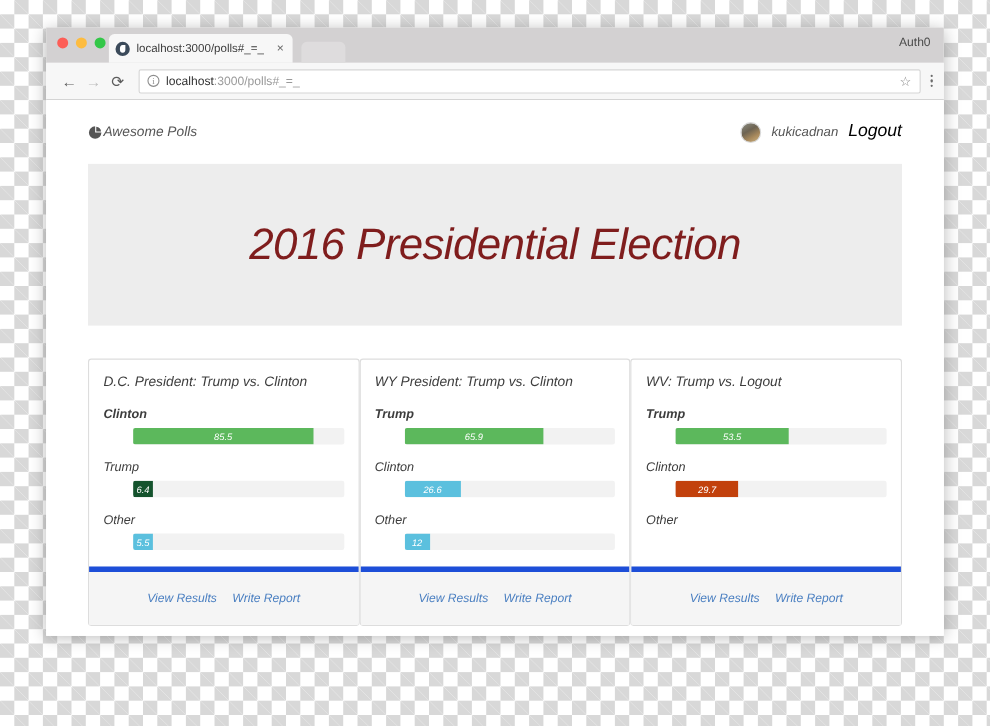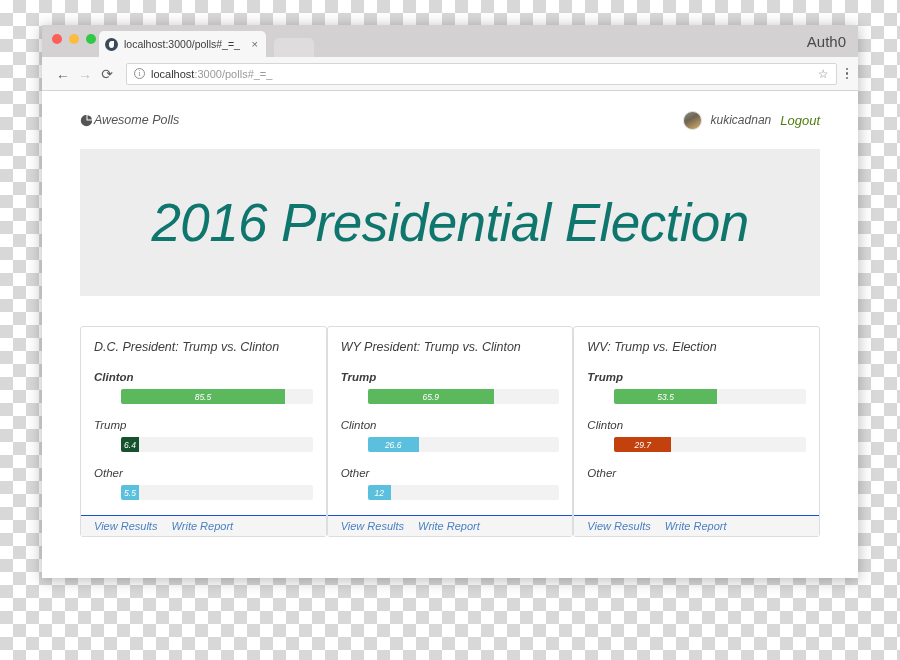--- a/index.html
+++ b/index.html
@@ -79,21 +79,21 @@
     padding: 0 2px;
   }
   .tab-ghost {
     position: absolute; left: 232px; bottom: 0;
     width: 40px; height: 19px;
     background: #dedcdd;
     border-radius: 5px 5px 0 0;
   }
   .auth0-label {
     position: absolute; right: 12px; top: 8px;
-    font-size: 15px; color: #4a4a4a;
+    font-size: 11px; color: #4a4a4a;
   }
 
   
   .toolbar {
     height: 34px;
     background: #f7f7f7;
     border-bottom: 1px solid #d4d4d4;
     display: flex; align-items: center;
     padding: 0 10px;
     flex: 0 0 auto;
@@ -161,32 +161,32 @@
     margin-left: auto;
     display: flex; align-items: center; gap: 9px;
   }
   .avatar {
     width: 19px; height: 19px; border-radius: 50%;
     overflow: hidden; flex: 0 0 auto;
     background: linear-gradient(150deg, #8d8f84 0%, #6d6352 40%, #a8895c 70%, #c9b183 100%);
     border: 1px solid #d8d8d8;
   }
   .username { font-size: 12px; color: #555; }
-  .logout { font-size: 13px; color: #4d7c0f; }
+  .logout { font-size: 16px; color: #000000; }
 
   
   .jumbotron {
     background: #ededed;
     height: 147px;
     display: flex; align-items: center; justify-content: center;
     margin: 0 8px;
   }
   .jumbotron h1 {
-    font-size: 53px; font-weight: normal;
-    color: #0f766e; letter-spacing: -0.6px;
+    font-size: 40px; font-weight: normal;
+    color: #7f1d1d; letter-spacing: -0.6px;
   }
 
   
   .cards {
     display: flex;
     margin: 30px 8px 0 8px;
   }
   .card {
     flex: 1 1 0;
     background: #fff;
@@ -217,23 +217,23 @@
   .progress:last-child { margin-bottom: 0; }
   .bar {
     height: 100%;
     color: #fff; font-size: 8.5px;
     display: flex; align-items: center; justify-content: center;
     white-space: nowrap;
     min-width: 18px;
   }
   .card-footer {
     background: #f5f5f5;
-    border-top: 1px solid #1d4ed8;
-    padding: 4px 13px;
-    display: flex; gap: 14px;
+    border-top: 5px solid #1d4ed8;
+    padding: 18px 13px;
+    display: flex; gap: 14px; justify-content: center;
   }
   .card-link { font-size: 11px; color: #4a7fc1; }
 </style>
 </head>
 <body>
 
 <div class="browser">
 
   <div class="tabstrip">
     <div class="traffic">
@@ -326,21 +326,21 @@
               <div class="bar" style="width: 12%; background: rgb(91, 192, 222);">12</div>
             </div>
           </div>
           <div class="card-footer">
             <div class="card-link">View Results</div>
             <div class="card-link">Write Report</div>
           </div>
         </div>
         <div class="card">
           <div class="card-body">
-            <div class="card-title">WV: Trump vs. Election</div>
+            <div class="card-title">WV: Trump vs. Logout</div>
             <div class="opt-label lead">Trump</div>
             <div class="progress">
               <div class="bar" style="width: 53.5%; background: rgb(92, 184, 92);">53.5</div>
             </div>
             <div class="opt-label">Clinton</div>
             <div class="progress">
               <div class="bar" style="width: 29.7%; background: #c2410c;">29.7</div>
             </div>
             <div class="opt-label">Other</div>
           </div>

